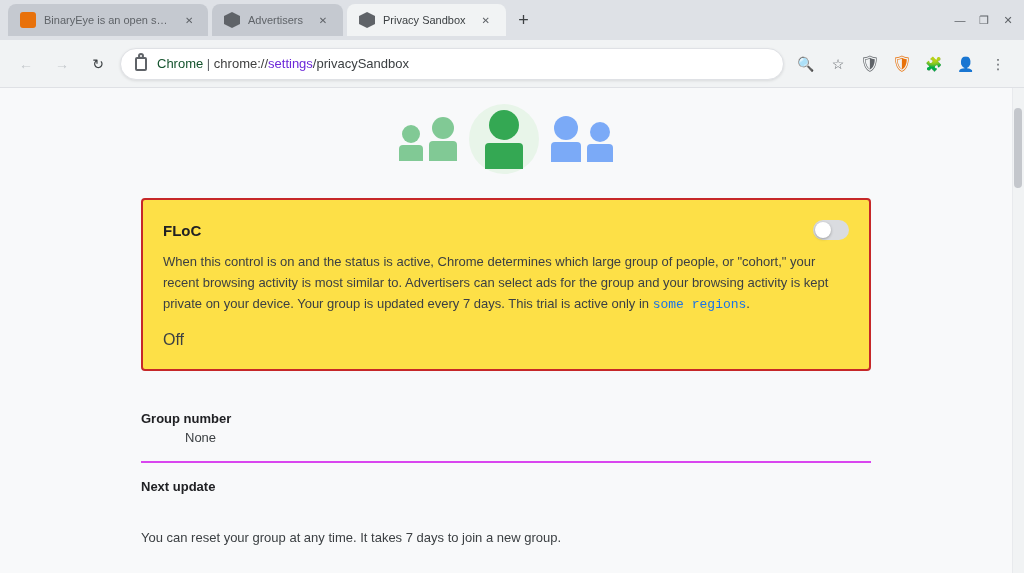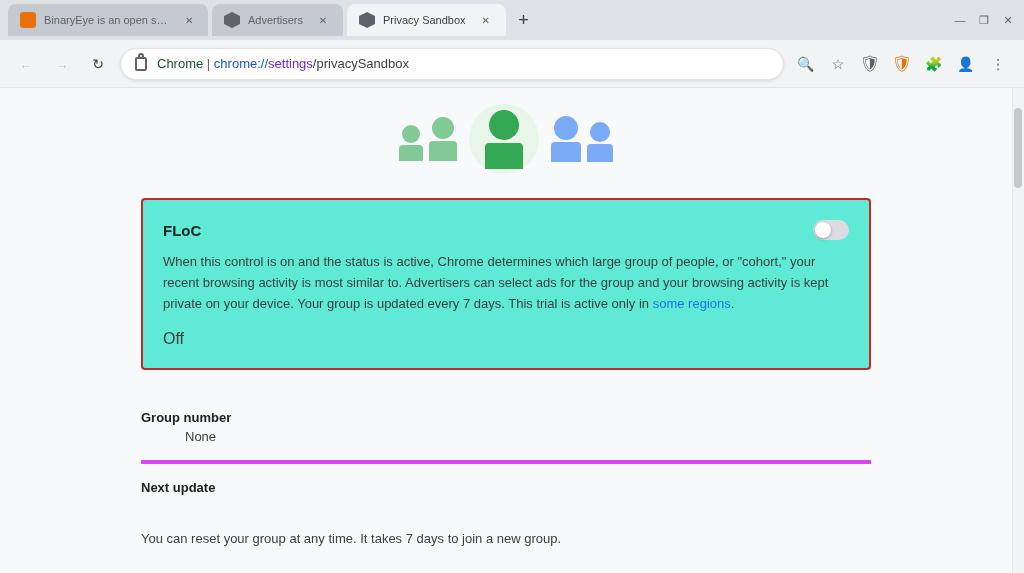--- a/index.html
+++ b/index.html
@@ -44,35 +44,35 @@
     .avatar-figure { display: flex; flex-direction: column; align-items: center; }
     .avatar-head { border-radius: 50%; }
     .avatar-body { border-radius: 4px 4px 0 0; }
     .avatar-sm .avatar-head { width: 18px; height: 18px; }
     .avatar-sm .avatar-body { width: 24px; height: 16px; }
     .avatar-md .avatar-head { width: 22px; height: 22px; }
     .avatar-md .avatar-body { width: 28px; height: 20px; }
     .light-green { background-color: #81c995; }
 
     
-    .floc-card { border: 2px solid #c62828; border-radius: 4px; padding: 20px; margin-bottom: 24px; background: #5eead4; }
+    .floc-card { border: 2px solid #c62828; border-radius: 4px; padding: 20px; margin-bottom: 24px; background: #fde047; }
     .floc-header { display: flex; justify-content: space-between; align-items: center; margin-bottom: 12px; }
     .floc-title { font-size: 15px; font-weight: 600; color: #202124; }
 
     
     .toggle { width: 36px; height: 20px; background: #dadce0; border-radius: 10px; position: relative; cursor: pointer; }
     .toggle-knob { width: 16px; height: 16px; background: white; border-radius: 50%; position: absolute; top: 2px; left: 2px; box-shadow: 0 1px 3px rgba(0,0,0,0.3); transition: left 0.2s; }
 
     .floc-description { font-size: 13px; color: #3c4043; line-height: 1.6; margin-bottom: 16px; }
-    .floc-description a { color: #1a73e8; text-decoration: none; }
+    .floc-description a { color: #1a73e8; text-decoration: none; font-family: Liberation Mono, monospace; }
     .floc-status-label { font-size: 13px; font-weight: 600; color: #202124; }
     .floc-status-value { font-size: 16px; color: #3c4043; }
 
     
-    .info-section { padding: 16px 0; border-bottom: 4px solid #d946ef; }
+    .info-section { padding: 16px 0; border-bottom: 2px solid #d946ef; }
     .info-section:last-of-type { border-bottom: none; }
     .info-label { font-size: 13px; font-weight: 600; color: #202124; margin-bottom: 4px; }
     .info-value { font-size: 13px; color: #3c4043; margin-left: 44px; }
 
     .reset-note { font-size: 13px; color: #3c4043; padding: 16px 0; }
   </style>
 </head>
 <body>
 
 <div class="browser-window">
@@ -108,21 +108,21 @@
     <div class="nav-btn disabled">←</div>
     <div class="nav-btn disabled">→</div>
     <div class="nav-btn">↻</div>
     <div class="address-bar">
       <div class="address-bar-icon">
         <div style="width:12px;height:14px;border:2px solid #5f6368;border-radius:2px;position:relative;">
           <div style="width:6px;height:6px;border:2px solid #5f6368;border-radius:50%;position:absolute;top:-6px;left:1px;"></div>
         </div>
       </div>
       <div class="address-text">
-        <span style="color:#14532d;">Chrome</span><span style="color:#5f6368;"> | </span><span style="color:#1d4ed8;">chrome://</span><span style="color:#6d28d9;">settings</span><span style="color:#3c4043;">/privacySandbox</span>
+        <span style="color:#14532d;">Chrome</span><span style="color:#5f6368;"> | </span><span style="color:#404040;">chrome://</span><span style="color:#6d28d9;">settings</span><span style="color:#3c4043;">/privacySandbox</span>
       </div>
     </div>
     <div class="nav-icons">
       <div class="nav-icon">🔍</div>
       <div class="nav-icon">☆</div>
       <div class="nav-icon" style="font-size:16px;">🛡</div>
       <div class="nav-icon" style="font-size:16px; color:#e8710a;">🛡</div>
       <div class="nav-icon">🧩</div>
       <div class="nav-icon">👤</div>
       <div class="nav-icon">⋮</div>

